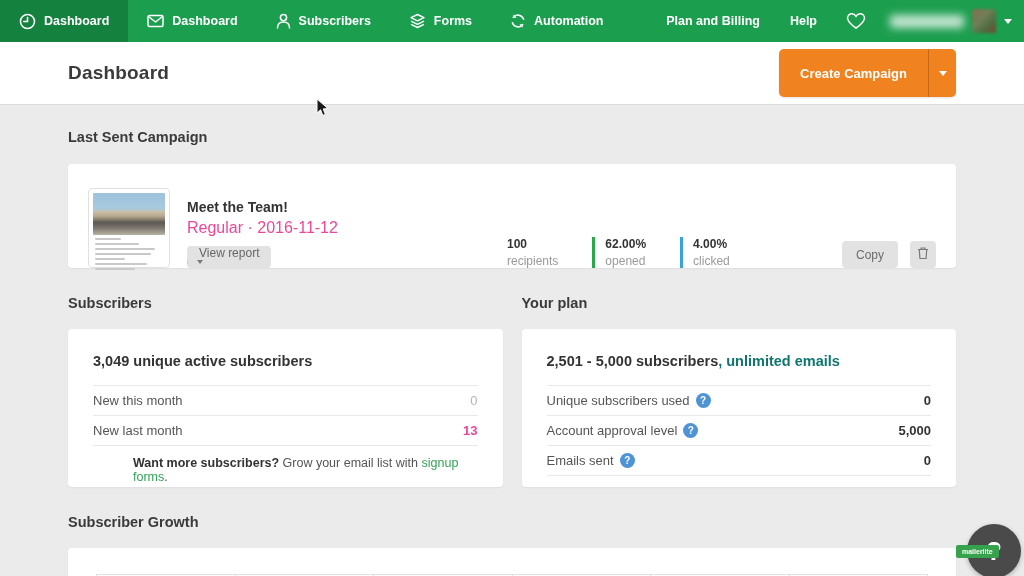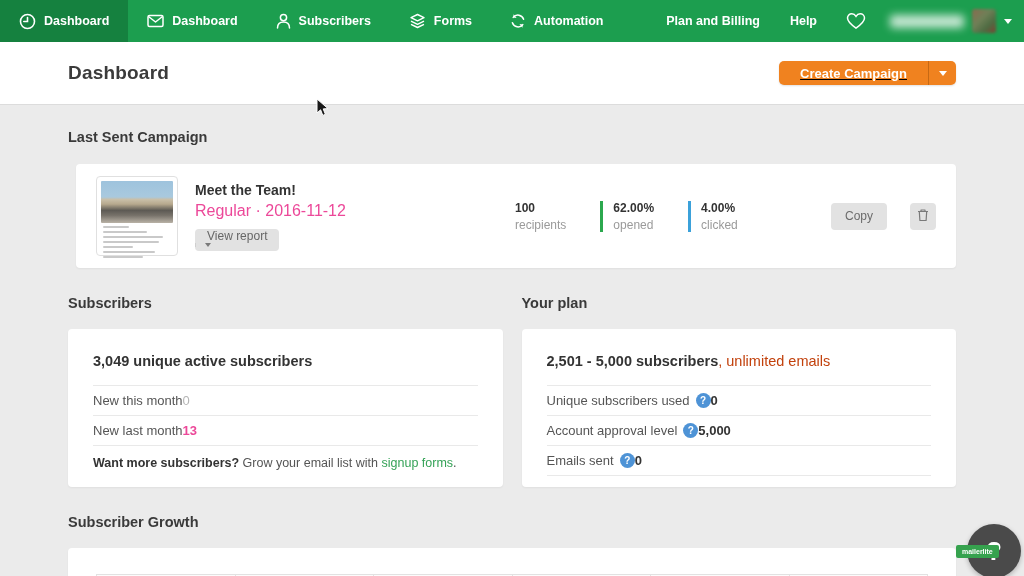--- a/index.html
+++ b/index.html
@@ -14,71 +14,71 @@
   .nav-link { padding:0 15px; font-size:12.5px; font-weight:bold; display:flex; align-items:center; height:42px; cursor:pointer; }
   .heart-wrap { padding:0 14px; display:flex; align-items:center; cursor:pointer; }
   .account { display:flex; align-items:center; gap:8px; padding:0 12px 0 10px; cursor:pointer; }
   .name-blur { width:74px; height:13px; border-radius:3px; background:rgba(255,255,255,.75); filter:blur(4px); }
   .avatar { width:24px; height:24px; border-radius:3px; background:linear-gradient(135deg,#8a6a4f 0%,#6f8057 40%,#4e6b42 70%,#803f32 100%); filter:blur(1.5px); }
   .caret-down { width:0; height:0; border-left:4px solid transparent; border-right:4px solid transparent; border-top:5px solid #fff; }
 
   
   .page-header { height:63px; background:#fff; display:flex; align-items:center; padding:0 68px; border-bottom:1px solid #dcdcdc; }
   .page-title { font-size:19px; font-weight:bold; color:#3b3b3b; letter-spacing:.2px; }
-  .create-btn { margin-left:auto; display:flex; align-items:stretch; height:24px; background:#f0821f; border-radius:5px; overflow:hidden; box-shadow:0 1px 2px rgba(0,0,0,.12); cursor:pointer;text-decoration:underline; }
+  .create-btn { margin-left:auto; display:flex; align-items:stretch; height:48px; background:#f0821f; border-radius:5px; overflow:hidden; box-shadow:0 1px 2px rgba(0,0,0,.12); cursor:pointer; }
   .create-btn .main { padding:0 21px; display:flex; align-items:center; color:#fff; font-size:13px; font-weight:bold; }
   .create-btn .split { width:28px; display:flex; align-items:center; justify-content:center; border-left:1px solid rgba(120,60,0,.35); }
   .create-btn .split .caret-down { border-top-color:#fff; }
 
   
   .content { padding:0 68px; }
   .section-heading { font-size:14.5px; font-weight:bold; color:#3a3a3a; }
   .h-last { padding-top:24px; }
   .card { background:#fff; border-radius:4px; box-shadow:0 1px 2px rgba(0,0,0,.05); }
 
   
-  .campaign-card { margin-top:19px; height:104px; display:flex; align-items:center; padding:0 20px;margin-left:8px; }
+  .campaign-card { margin-top:19px; height:104px; display:flex; align-items:flex-end; padding:0 20px; }
   .thumb { width:82px; height:80px; background:#fff; border:1px solid #e0e0e0; border-radius:4px; padding:4px; flex:none; }
   .thumb .photo { height:42px; border-radius:1px; background:
       linear-gradient(180deg,#9ec3dd 0%,#a9c9de 38%,#c9bfa8 44%,#b7a98e 55%,#5d5a54 70%,#77726a 82%,#b9b2a6 100%); }
   .thumb .tline { height:2px; background:#c9c9c9; margin:3px 2px 0 2px; border-radius:1px; }
   .campaign-info { margin-left:17px; width:320px; }
   .campaign-title { font-size:14px; font-weight:bold; color:#333; }
   .campaign-meta { font-size:16px; color:#ec4899; margin-top:4px; }
   .report-btn { display:inline-flex; margin-top:9px; height:22px; align-items:stretch; background:#e2e2e2; border-radius:4px; overflow:hidden; cursor:pointer;flex-direction:column; }
   .report-btn .main { padding:0 12px; display:flex; align-items:center; font-size:12px; color:#666; }
   .report-btn .split { width:24px; display:flex; align-items:center; justify-content:center; border-left:1px solid #cfcfcf; }
   .report-btn .caret-down { border-top-color:#7a7a7a; border-left-width:3.5px; border-right-width:3.5px; border-top-width:4.5px; }
   .stats { display:flex; align-items:center; gap:34px; }
   .stat { padding-left:0; }
   .stat.bar { border-left:3px solid; padding-left:10px; }
   .stat.bar-opened { border-left-color:#2ba84e; }
   .stat.bar-clicked { border-left-color:#3ba1da; }
   .stat-value { font-size:12px; font-weight:bold; color:#333; }
   .stat-label { font-size:12px; color:#9a9a9a; margin-top:3px; }
-  .card-actions { margin-left:auto; display:flex; gap:23px; }
+  .card-actions { margin-left:auto; display:flex; gap:12px; }
   .gray-btn { background:#e2e2e2; border:none; border-radius:4px; color:#6b6b6b; font-size:12px; font-family:inherit; padding:6px 14px; cursor:pointer; }
   .icon-btn { padding:5px 7px; display:flex; align-items:center; }
 
   
   .two-col { display:flex; gap:19px; }
   .col { flex:1; min-width:0; }
   .h-col { padding-top:27px; }
   .info-card { margin-top:18px; height:158px; padding:24px 25px 0 25px; }
   .card-title { font-size:14.5px; font-weight:bold; color:#333; }
-  .card-title .normal { font-weight:normal; color:#c2410c; }
+  .card-title .normal { font-weight:bold; color:#0f766e; }
   .rule { height:1px; background:#e9e9e9; }
   .r1 { margin-top:16px; }
-  .krow { display:flex; align-items:center; justify-content:flex-start; height:29px; }
+  .krow { display:flex; align-items:center; justify-content:space-between; height:29px; }
   .krow .k { font-size:13px; color:#555; display:flex; align-items:center; gap:6px; }
   .krow .v { font-size:13px; font-weight:bold; color:#333; }
   .v.muted { color:#b5b5b5; font-weight:normal; }
   .v.green { color:#ec4899; }
   .q-icon { width:15px; height:15px; border-radius:50%; background:#4e93d6; color:#fff; font-size:10px; font-weight:bold; display:inline-flex; align-items:center; justify-content:center; cursor:pointer; }
-  .want-more { font-size:12.5px; color:#555; padding-top:10px; }
+  .want-more { font-size:12.5px; color:#555; padding-top:10px;margin-left:40px; }
   .want-more b { color:#333; }
   .link-green { color:#35a257; cursor:pointer; }
 
   
   .growth-card { margin-top:18px; height:31px; padding:26px 28px 0 28px; overflow:hidden; }
   .gtable { display:flex; }
   .gcell { flex:1; height:30px; background:#fcfcfc; border:1px solid #e2e2e2; border-right:none; }
   .gcell:last-child { border-right:1px solid #e2e2e2; }
 
   

